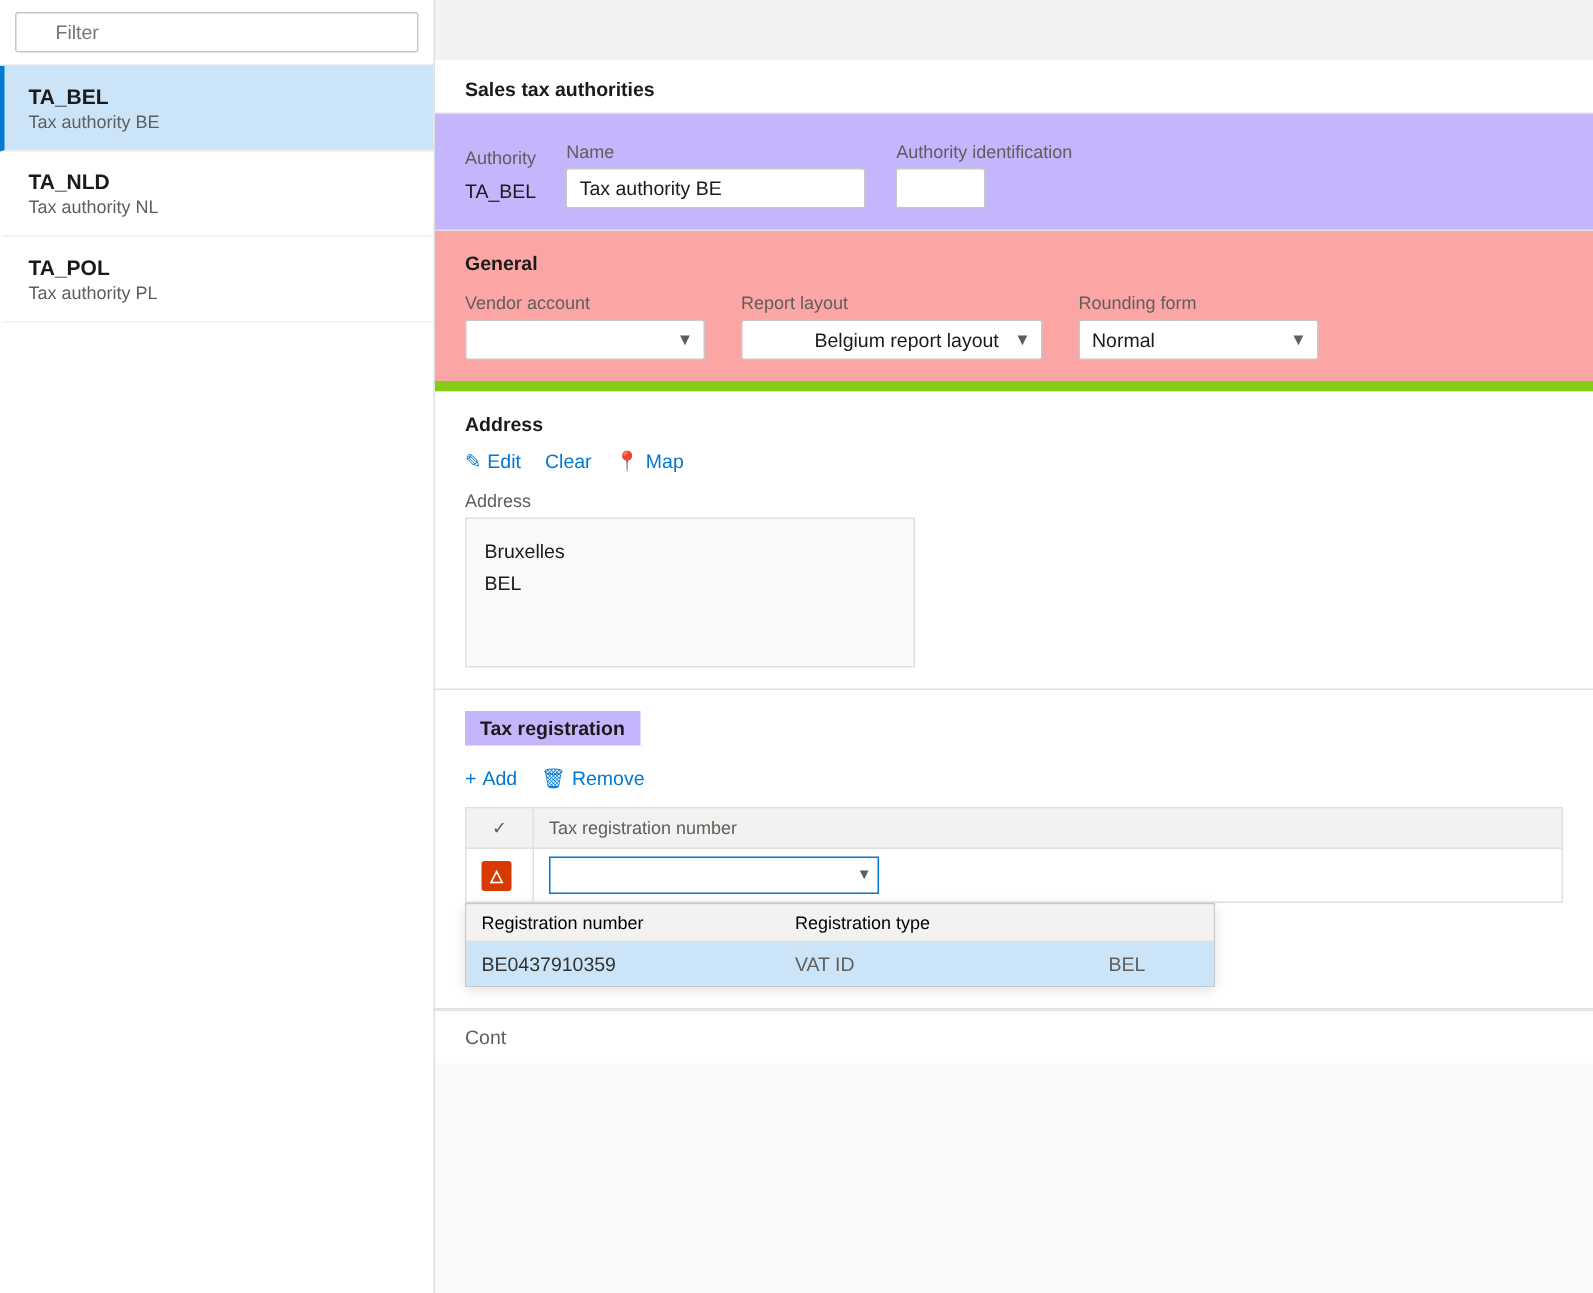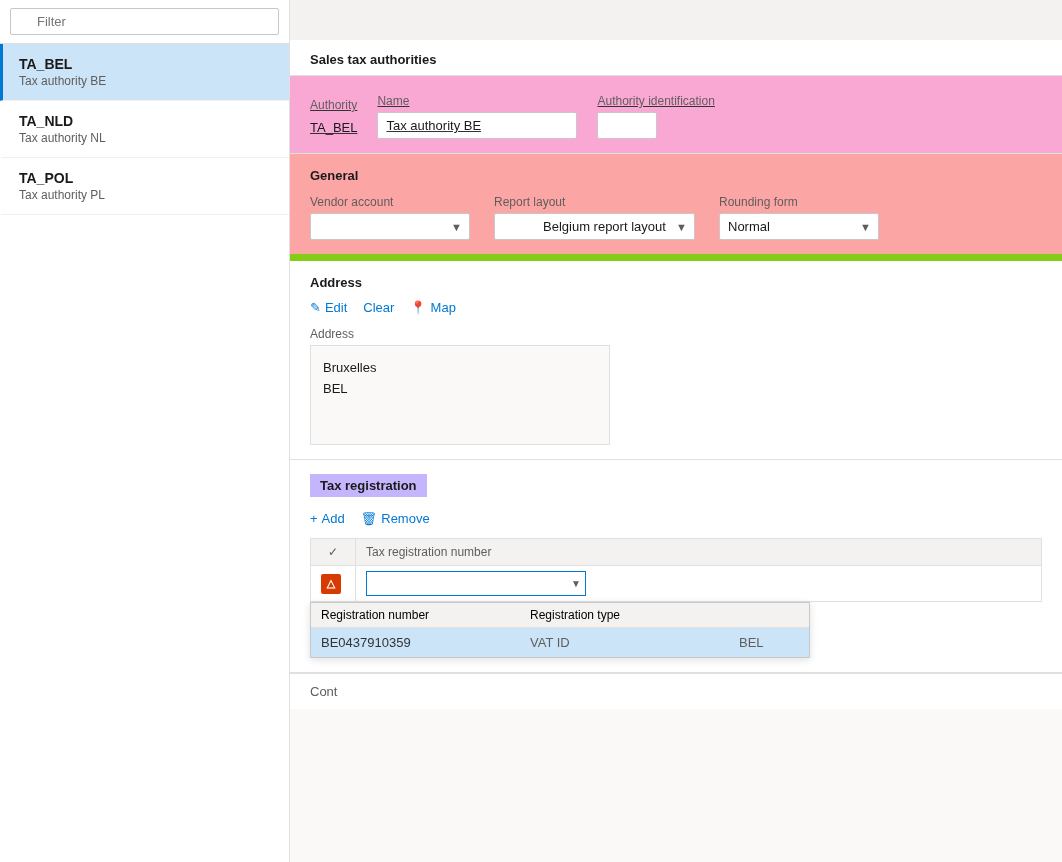--- a/index.html
+++ b/index.html
@@ -77,24 +77,23 @@
       font-size: 13px;
       font-weight: 600;
       color: #1a1a1a;
       padding: 12px 20px 8px;
       background: #fff;
       border-bottom: 1px solid #e0e0e0;
     }
 
     
     .form-section {
-      background: #f9a8d4;
+      background: #c4b5fd;
       padding: 14px 20px;
       border-bottom: 1px solid #e0e0e0;
-      text-decoration: underline;
     }
 
     .authority-row {
       display: flex;
       align-items: flex-end;
       gap: 20px;
       margin-top: 4px;
     }
     .field-group {
       display: flex;

